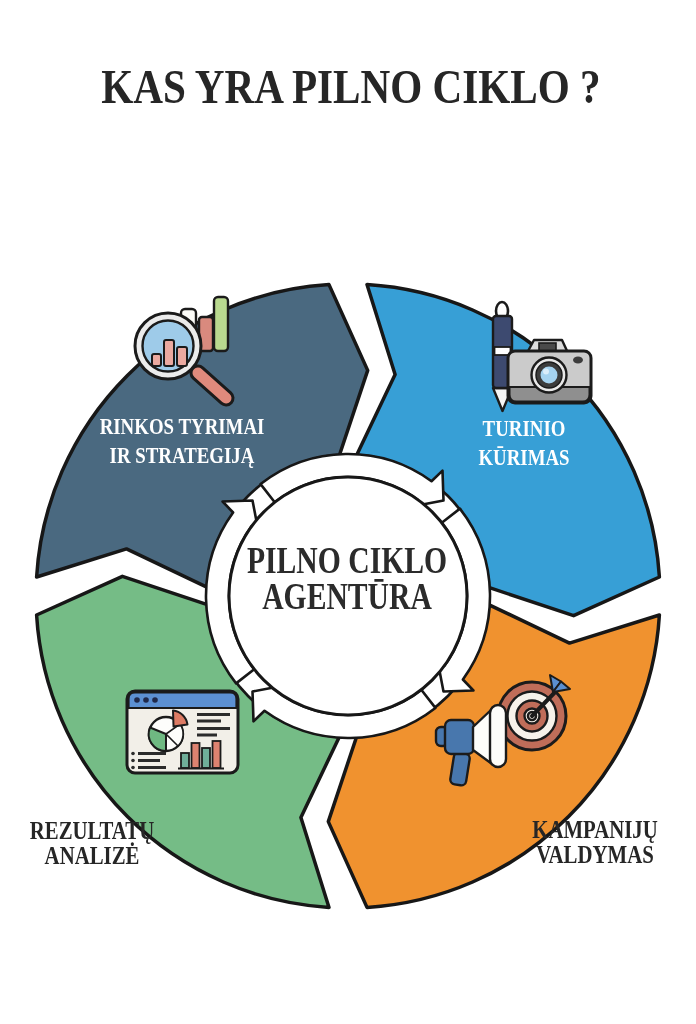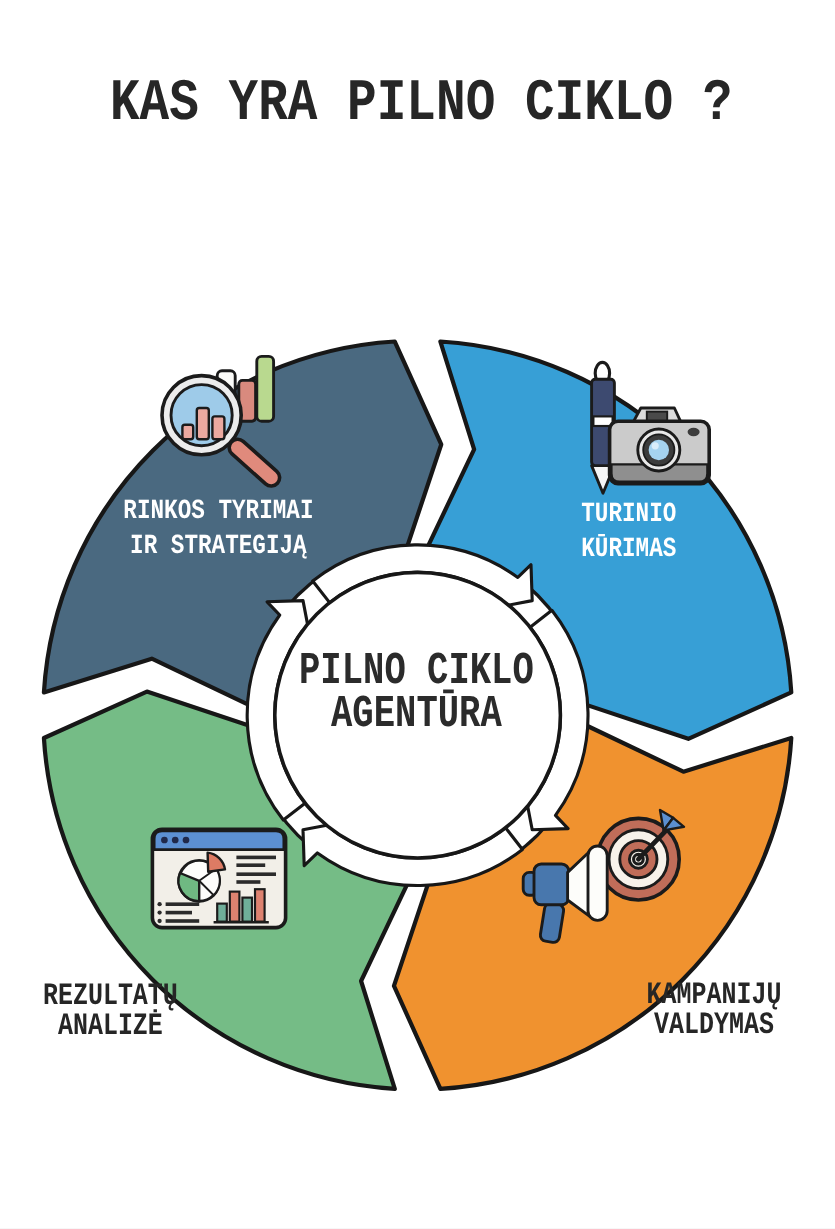--- a/index.html
+++ b/index.html
@@ -1,19 +1,19 @@
 <!DOCTYPE html>
 <html><head>
 <meta charset="utf-8">
 <style>
   html,body{margin:0;padding:0;background:#e9e9e9;}
   .canvas{
     position:relative;width:696px;height:1024px;margin:0 auto;
     background:#ffffff;overflow:hidden;
-    font-family:Liberation Mono, monospace;
+    font-family:Liberation Serif, serif;
   }
   .abs{position:absolute;}
   .page-title{
     left:351px;top:86px;
     transform:translate(-50%,-50%) scaleX(0.84);
     font-size:49px;font-weight:bold;color:#262626;
     letter-spacing:0px;white-space:nowrap;
   }
   svg{position:absolute;left:0;top:0;}
   .seg{stroke:#171717;stroke-width:3.5;stroke-linejoin:round;}

